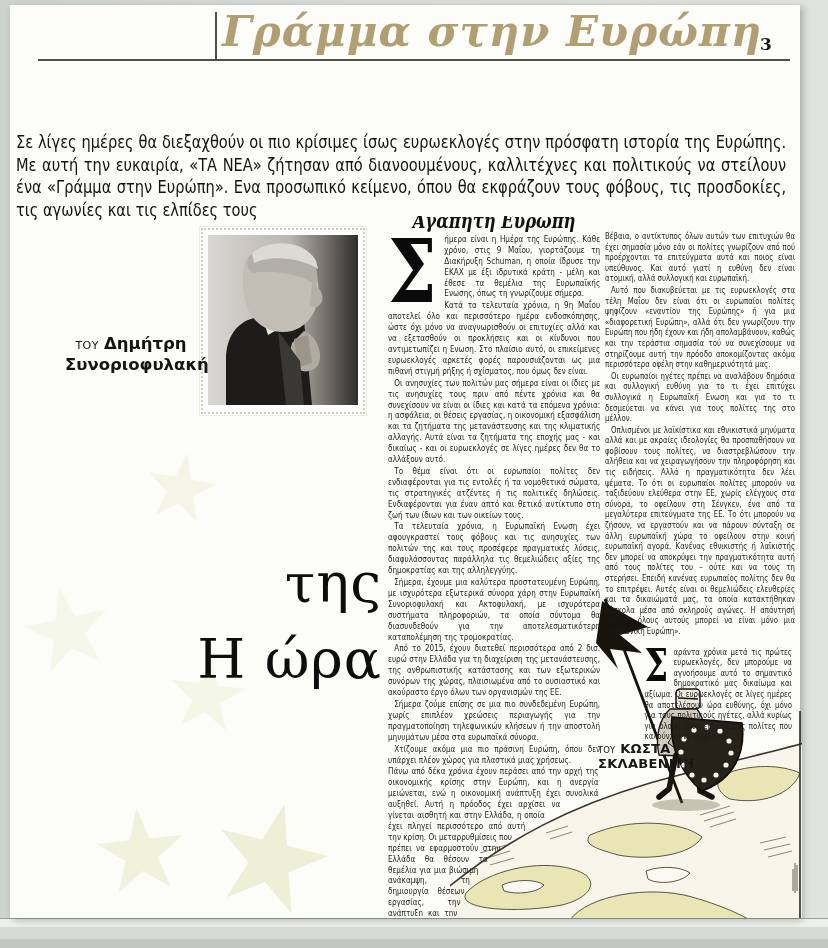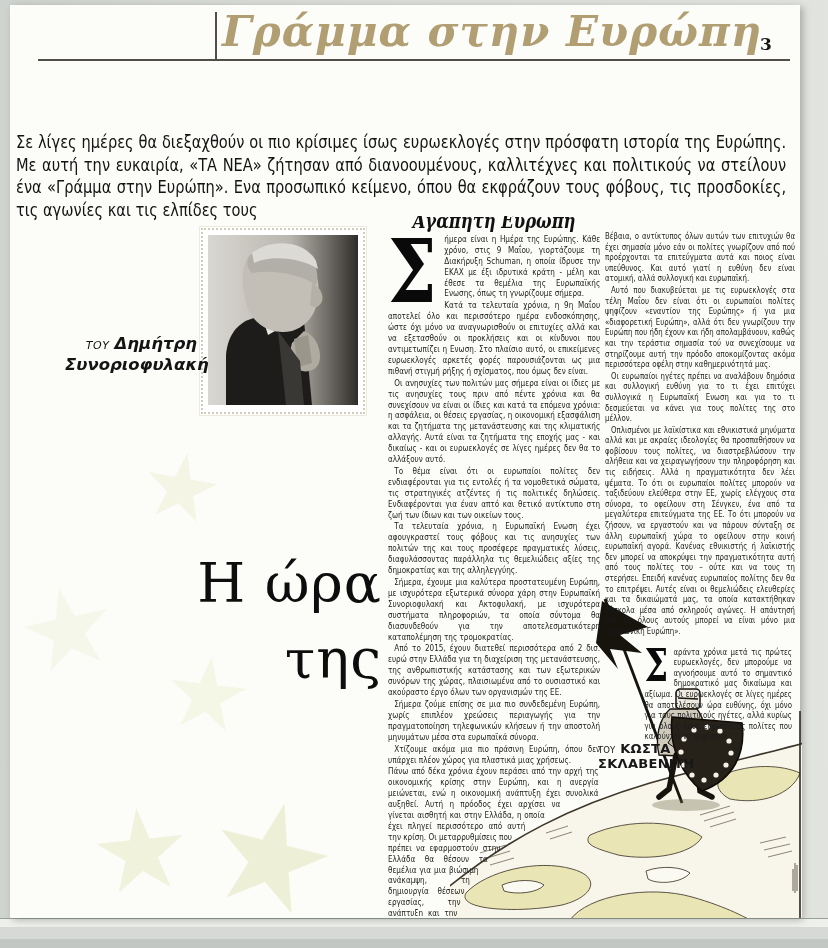--- a/index.html
+++ b/index.html
@@ -18,21 +18,21 @@
   .pageno{position:absolute;left:750px;top:29px;font-family:"DejaVu Serif",serif;
     font-weight:bold;font-size:17px;color:#161616;}
   
   .intro{position:absolute;left:6px;top:126px;width:906px;transform:scaleX(.85);transform-origin:0 0;
     font-size:17.2px;line-height:22.6px;color:#131313;text-align:justify;letter-spacing:0;}
   
   .stamp{position:absolute;left:190px;top:222px;width:166px;height:188px;background:#fff;
     outline:2px dotted #d3ccb8;outline-offset:-3px;box-shadow:0 0 0 1px #eceadf;padding:0;}
   .stamp svg{position:absolute;left:8px;top:8px;}
   
-  .author{position:absolute;left:55px;top:329px;width:132px;text-align:right;color:#141414;line-height:19px;font-style:italic;}
+  .author{position:absolute;left:55px;top:329px;width:132px;text-align:center;color:#141414;line-height:19px;}
   .author .tou{font-size:11px;font-weight:normal;letter-spacing:.5px;}
   .author .nm{font-size:16.5px;font-weight:bold;}
   
   .headline{position:absolute;left:90px;top:540px;width:282px;text-align:right;
     font-family:"DejaVu Serif",serif;font-size:55px;line-height:76px;color:#0d0d0d;letter-spacing:1px;}
   
   .star{position:absolute;background:#ecefd4;
     clip-path:polygon(50% 0%,61% 35%,98% 35%,68% 57%,79% 91%,50% 70%,21% 91%,32% 57%,2% 35%,39% 35%);}
   
   .col{position:absolute;color:#1c1c1c;text-align:justify;transform-origin:0 0;
@@ -111,22 +111,22 @@
       </svg>
     </div>
 
     <div class="author">
       <div><span class="tou">ΤΟΥ</span>
         <span class="nm">Δημήτρη</span></div>
       <div class="nm">Συνοριοφυλακή</div>
     </div>
 
     <div class="headline">
+      <div>της</div>
       <div>Η ώρα</div>
-      <div>της</div>
     </div>
 
     <svg class="cartoon" viewBox="0 0 352 325">
 
       <path d="M-4,296 C60,244 122,213 200,190 C268,171 318,160 354,150 L354,327 L-4,327 Z" fill="#f8f6ea" stroke="#3c362b" stroke-width="1.6"></path>
 
       <g stroke="#494235" stroke-width="0.9">
         <path d="M16,300 C36,278 88,266 122,276 C152,284 144,304 112,312 C72,320 6,318 16,300 Z" fill="#e9e5b4"></path>
         <path d="M52,292 C66,286 86,286 94,292 C88,300 66,302 54,298 Z" fill="#fbfaf2"></path>
         <path d="M140,242 C180,224 232,228 252,244 C242,262 200,268 168,262 C148,256 132,252 140,242 Z" fill="#e9e5b4"></path>

